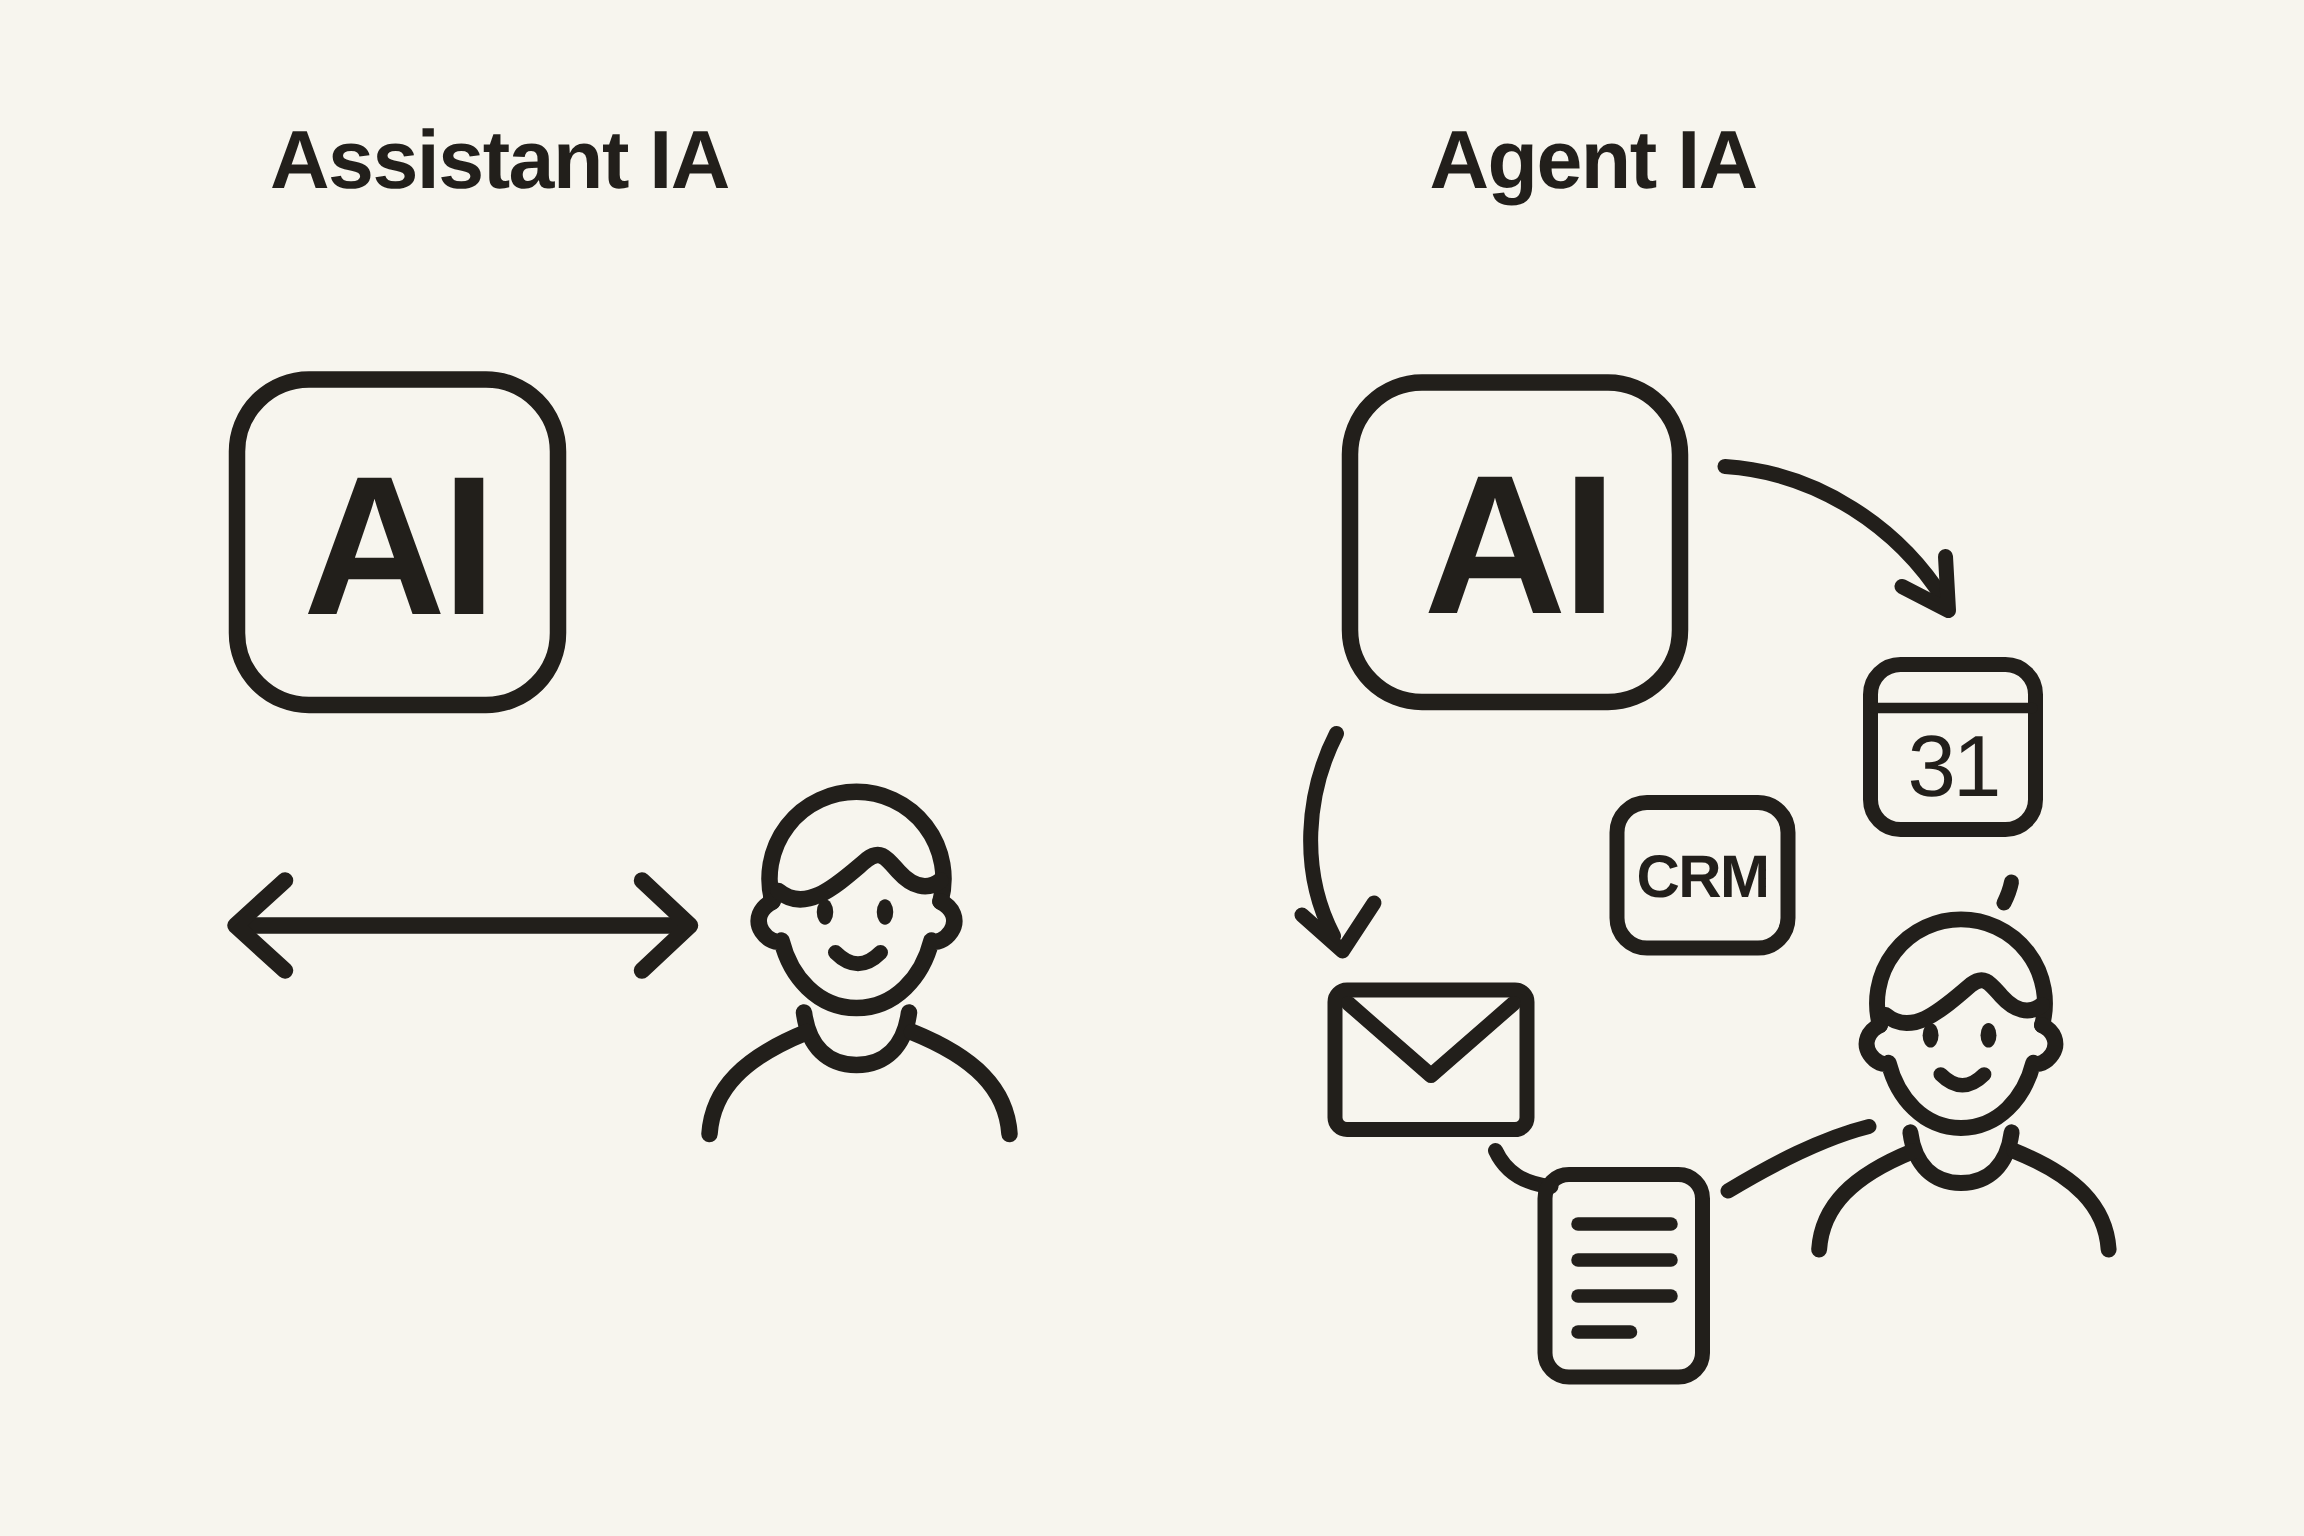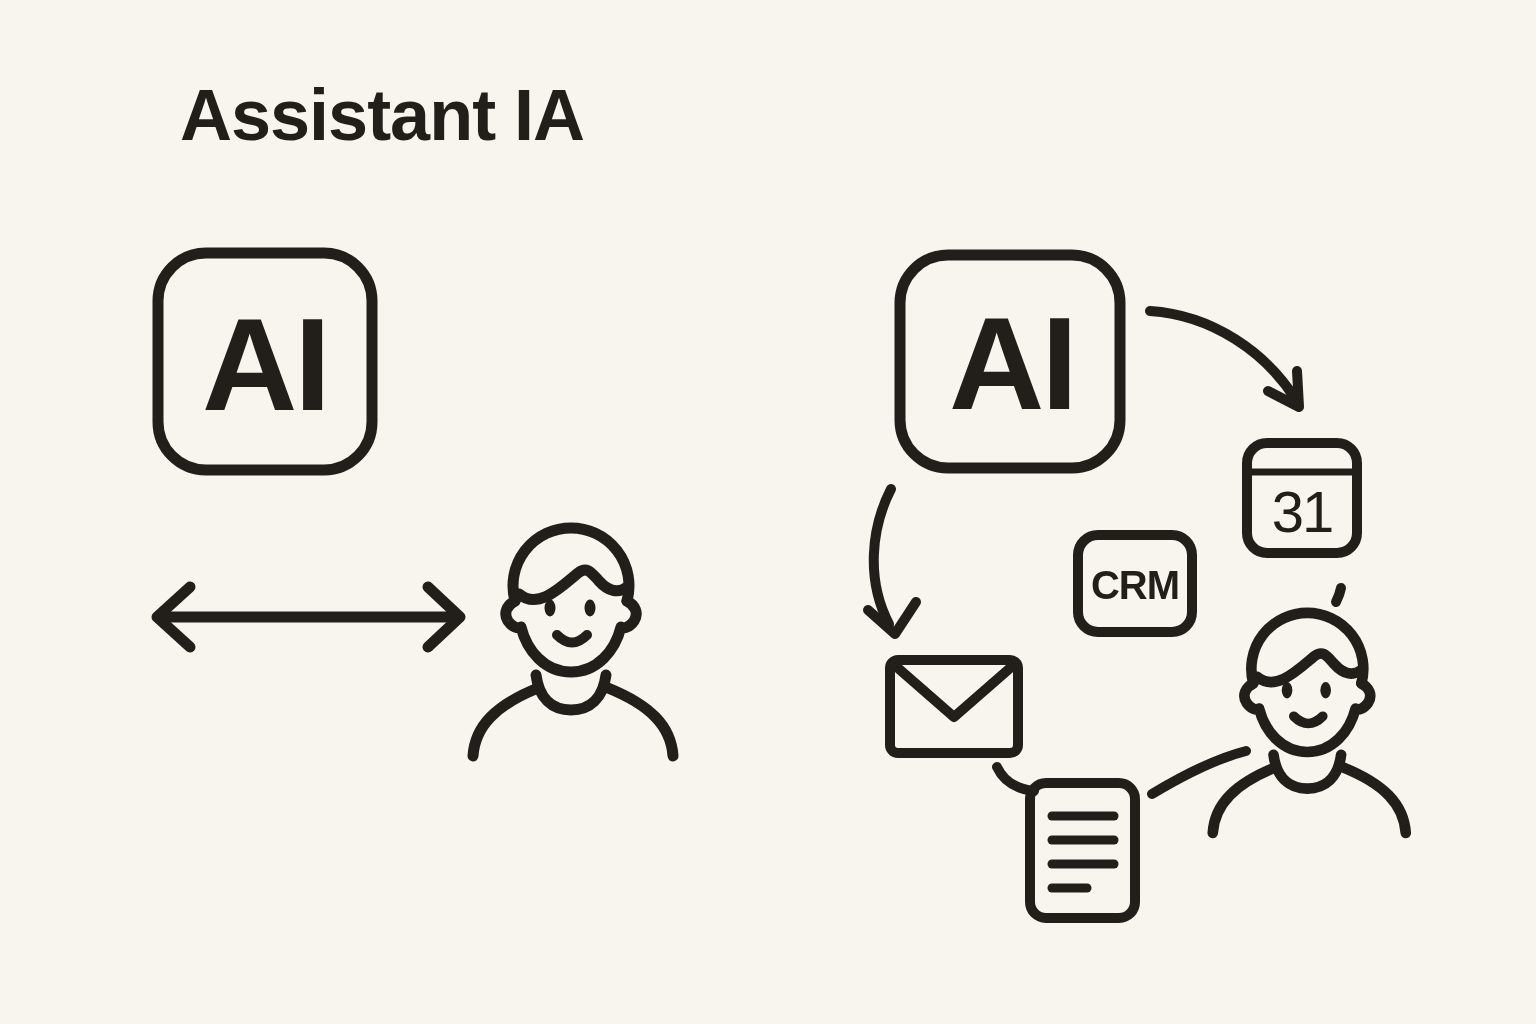--- a/index.html
+++ b/index.html
@@ -16,21 +16,21 @@
   .canvas{
     position:relative;
     width:1536px;
     height:1024px;
     background:var(--bg);
   }
   .title{
     position:absolute;
     top:79px;
     font-weight:700;
-    font-size:72px;
+    font-size:55px;
     letter-spacing:-1px;
     color:var(--ink);
     line-height:1;
     white-space:nowrap;
   }
   .title-left{left:180px;}
   .title-right{left:953px;}
   svg.layer{
     position:absolute;
     left:0;top:0;
@@ -50,20 +50,21 @@
   .ai-label{font-size:132px;font-weight:700;letter-spacing:-3px;}
   .cal-label{font-size:58px;font-weight:500;letter-spacing:-2px;}
   .crm-label{font-size:40px;font-weight:700;letter-spacing:-1px;}
 </style>
 </head>
 <body>
 
 <div class="canvas">
 
   <div class="title title-left">Assistant IA</div>
+  <div class="title title-right">Agent IA</div>
 
   <svg class="layer" viewBox="0 0 1536 1024">
     <defs>
       <g id="person-shape">
 
         <path class="stroke" stroke-width="11" d="M 49 73 A 58 58 0 1 1 161 73"></path>
 
         <path class="stroke" stroke-width="11" d="M 49 73 C 41 77 37 85 42 93 C 46 99 52 101 55 99
                  C 61 123 79 144 105 144 C 131 144 149 123 155 99
                  C 158 101 164 99 168 93 C 173 85 169 77 161 73"></path>

